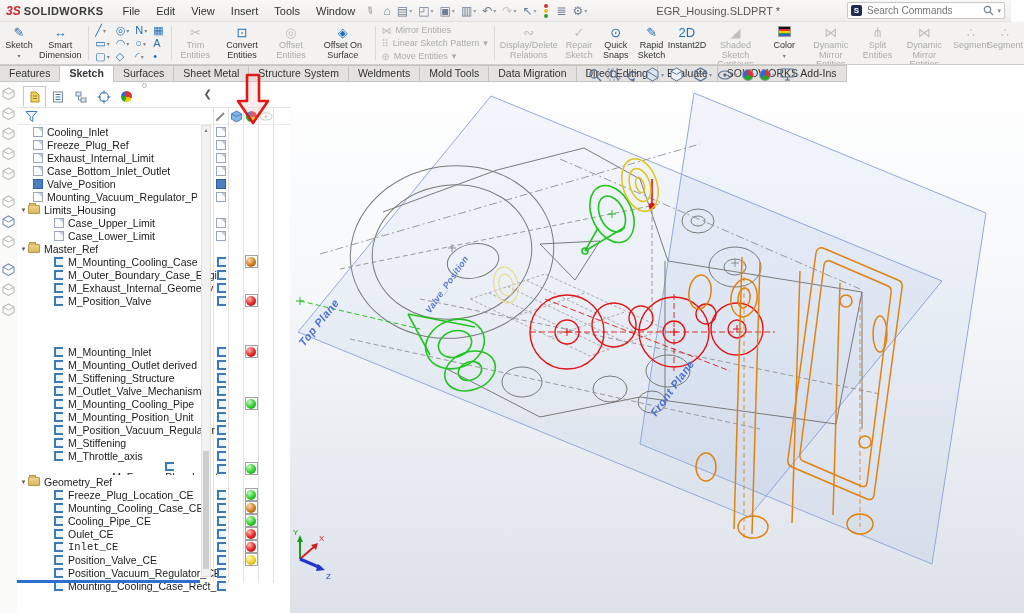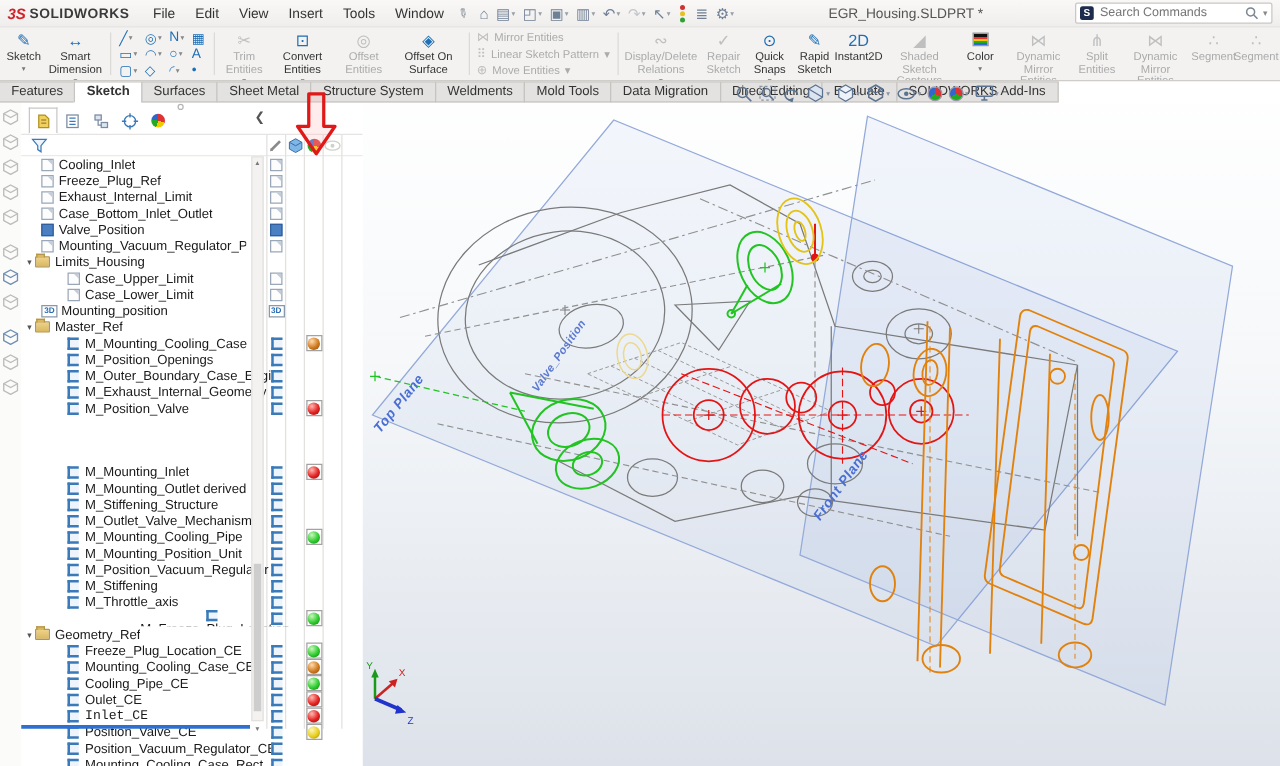--- a/index.html
+++ b/index.html
@@ -1,20 +1,20 @@
 <!DOCTYPE html>
 <html><head>
 <meta charset="utf-8">
 <style>
   html,body{margin:0;padding:0;width:1024px;height:613px;overflow:hidden;
     font-family:"Liberation Sans",sans-serif;background:#fff;position:relative;}
   *{box-sizing:border-box;}
 
   
-  .menubar{position:absolute;top:0;left:0;right:0;height:22px;
+  .menubar{position:absolute;top:0;left:0;right:13px;height:22px;
     background:linear-gradient(#f9f8f7,#efeeec);border-bottom:1px solid #e2e0de;
     display:flex;align-items:center;padding:0 6px;gap:1px;z-index:20;}
   .logo{display:flex;align-items:center;gap:3px;margin-right:10px;white-space:nowrap;}
   .logo .dsmark{color:#d1232a;font-weight:bold;font-style:italic;font-size:12px;}
   .logo .brand{font-size:11px;font-weight:bold;color:#3a3a3a;letter-spacing:.4px;}
   .menus{display:flex;}
   .menus .menu{padding:0 8px;font-size:11px;color:#333;cursor:default;}
   .pin{color:#8a8f96;font-size:10px;margin:0 6px 0 2px;transform:rotate(35deg);}
   .qat{display:flex;align-items:center;gap:2px;}
   .qbtn{display:flex;align-items:center;color:#6f8096;font-size:12px;padding:0 2px;height:18px;}
@@ -757,49 +757,35 @@
           <span class="i-sk"></span>
         </span>
       </div>
       <div class="trow" title="Case_Lower_Limit" style="padding-left: 37px;">
         <span class="i-sk"></span>
         <span class="label">Case_Lower_Limit</span>
         <span class="cell c1">
           <span class="i-sk"></span>
         </span>
       </div>
-      <div class="trow" title="Mounting_position" style="padding-left: 16px;">
-        <span class="i-3d">3D</span>
-        <span class="label">Mounting_position</span>
-        <span class="cell c1">
-          <span class="i-3d">3D</span>
-        </span>
-      </div>
       <div class="trow" title="Master_Ref" style="padding-left: 2px;">
         <span class="expand">▾</span>
         <span class="i-fld"></span>
         <span class="label">Master_Ref</span>
       </div>
       <div class="trow" title="M_Mounting_Cooling_Case" style="padding-left: 37px;">
         <span class="i-dv"></span>
         <span class="label">M_Mounting_Cooling_Case</span>
         <span class="cell c1">
           <span class="i-dv"></span>
         </span>
         <span class="cell c3">
           <span class="ballbox">
             <span class="ball ball-orange"></span>
           </span>
-        </span>
-      </div>
-      <div class="trow" title="M_Position_Openings" style="padding-left: 37px;">
-        <span class="i-dv"></span>
-        <span class="label">M_Position_Openings</span>
-        <span class="cell c1">
-          <span class="i-dv"></span>
         </span>
       </div>
       <div class="trow" title="M_Outer_Boundary_Case_Engine_Location" style="padding-left: 37px;">
         <span class="i-dv"></span>
         <span class="label">M_Outer_Boundary_Case_Engine_Location</span>
         <span class="cell c1">
           <span class="i-dv"></span>
         </span>
       </div>
       <div class="trow" title="M_Exhaust_Internal_Geometry" style="padding-left: 37px;">

